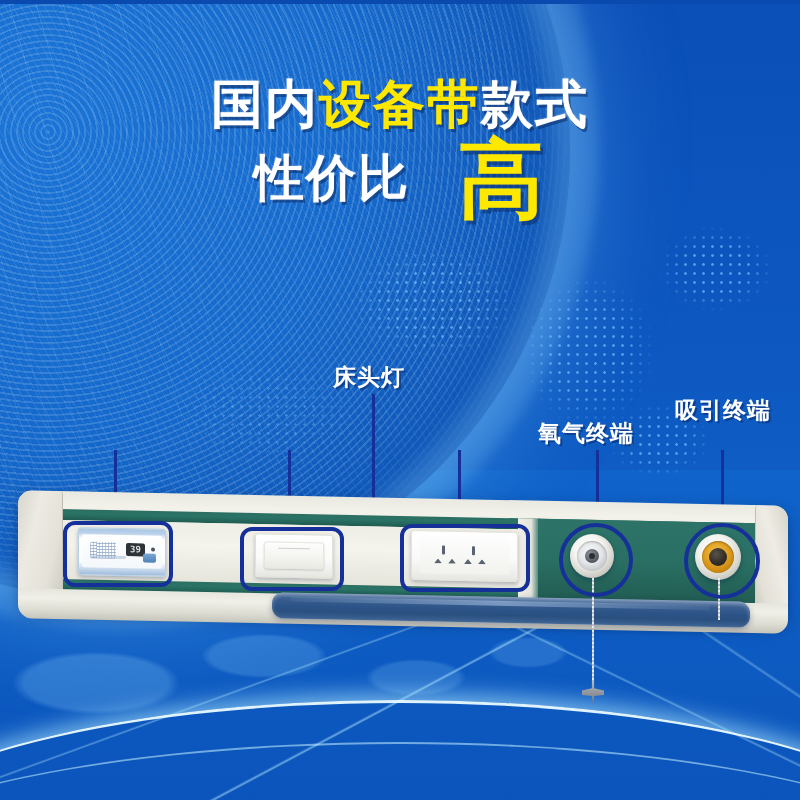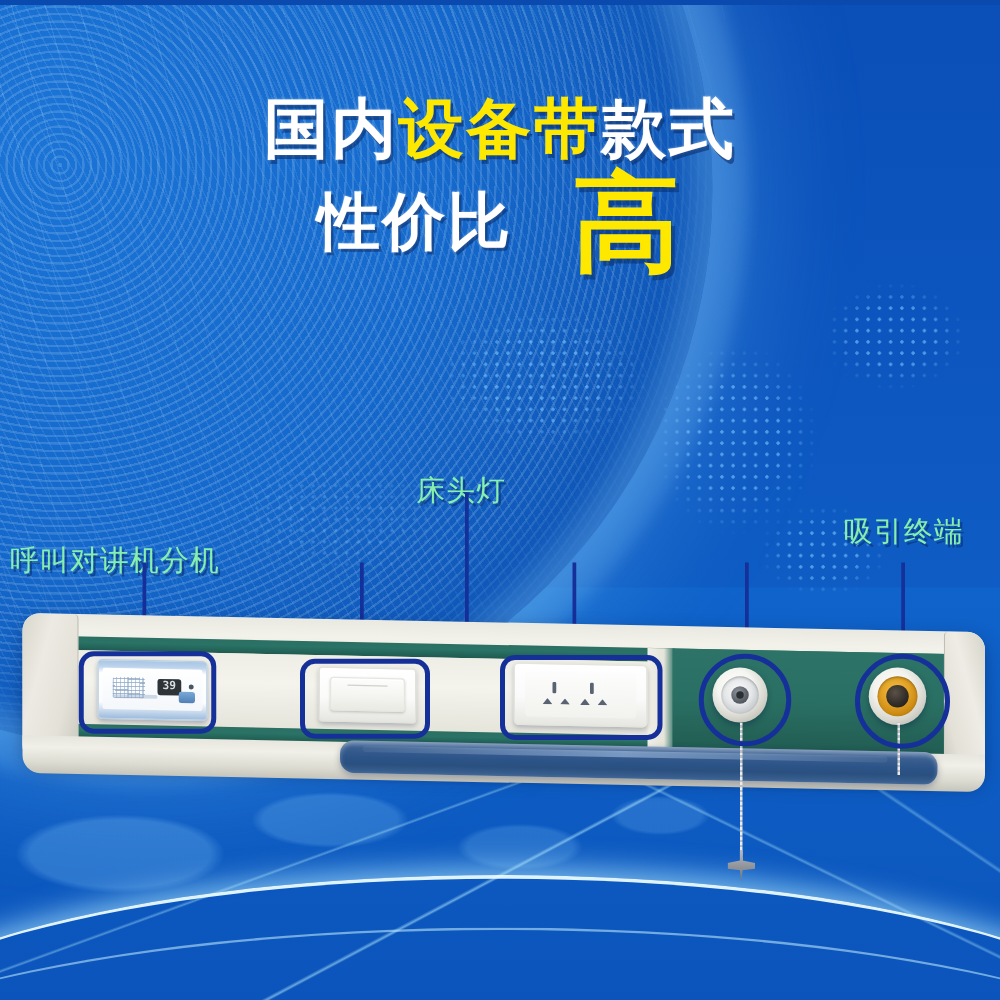--- a/index.html
+++ b/index.html
@@ -127,22 +127,22 @@
   .w{color:#ffffff;text-shadow:2px 3px 0 rgba(8,40,100,.55), 0 0 2px rgba(255,255,255,.5);}
   .y{color:#ffe800;text-shadow:2px 3px 0 rgba(8,40,100,.55);}
   .big-y{
     font-size:86px;font-weight:bold;color:#ffe800;
     text-shadow:3px 4px 0 rgba(8,40,100,.5);
     vertical-align:-14px;margin-left:48px;
   }
 
   
   .callout-label{
-    position:absolute;color:#86efac;font-weight:normal;font-size:23px;white-space:nowrap;
-    text-shadow:2px 2px 0 rgba(10,45,110,.6);letter-spacing:1px;margin-top:15px;
+    position:absolute;color:#ffffff;font-weight:bold;font-size:23px;white-space:nowrap;
+    text-shadow:2px 2px 0 rgba(10,45,110,.6);letter-spacing:1px;
   }
   .leader{
     position:absolute;width:3px;background:#16309a;
   }
 
   
   .panel-wrap{position:absolute;left:18px;top:498px;width:770px;height:132px;}
   .panel{
     position:absolute;left:0;top:0;width:770px;height:120px;
     transform:skewY(1.15deg);
@@ -311,22 +311,22 @@
   <div class="horizon"></div>
   <div class="horizon-line"></div>
   <div class="horizon-line2"></div>
   <div class="topbar"></div>
 
   <div class="headline">
     <div class="hl-line1"><span class="w">国内</span><span class="y">设备带</span><span class="w">款式</span></div>
     <div class="hl-line2"><span class="w">性价比</span><span class="big-y">高</span></div>
   </div>
 
-  <div class="callout-label" style="left:8px;top:418px;">呼叫对讲机分机</div>
   <div class="callout-label" style="left:333px;top:362px;">床头灯</div>
+  <div class="callout-label" style="left:538px;top:418px;">氧气终端</div>
   <div class="callout-label" style="left:675px;top:395px;">吸引终端</div>
 
   <div class="leader" style="left:114px;top:450px;height:78px;"></div>
   <div class="leader" style="left:288px;top:450px;height:85px;"></div>
   <div class="leader" style="left:372px;top:394px;height:215px;"></div>
   <div class="leader" style="left:458px;top:450px;height:82px;"></div>
   <div class="leader" style="left:596px;top:450px;height:85px;"></div>
   <div class="leader" style="left:721px;top:450px;height:85px;"></div>
 
   <div class="panel-wrap">

